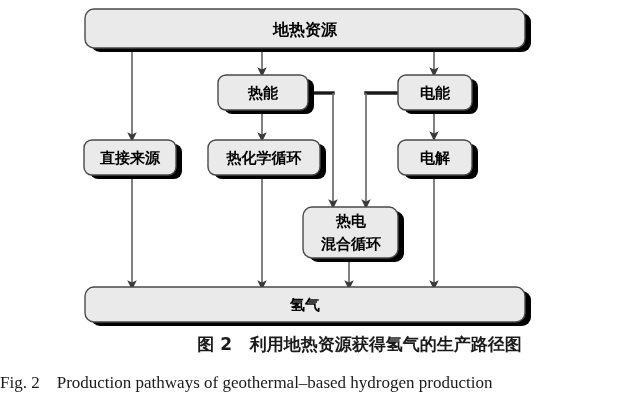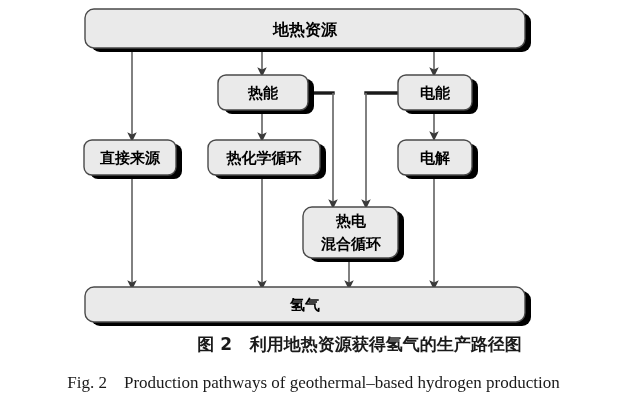--- a/index.html
+++ b/index.html
@@ -62,21 +62,20 @@
     font-family: "DejaVu Sans", "Liberation Sans", sans-serif;
     font-weight: bold;
     color: #1a1a1a;
     white-space: pre;
     margin-left: 46px;
   }
   .caption-en {
     position: absolute;
     left: 0;
     width: 627px;
-    text-align: center;
     font-family: "Liberation Serif", "DejaVu Serif", serif;
     color: #1a1a1a;
     white-space: pre;
   }
 </style>
 </head>
 <body>
 
 <div id="figure-root">
 

